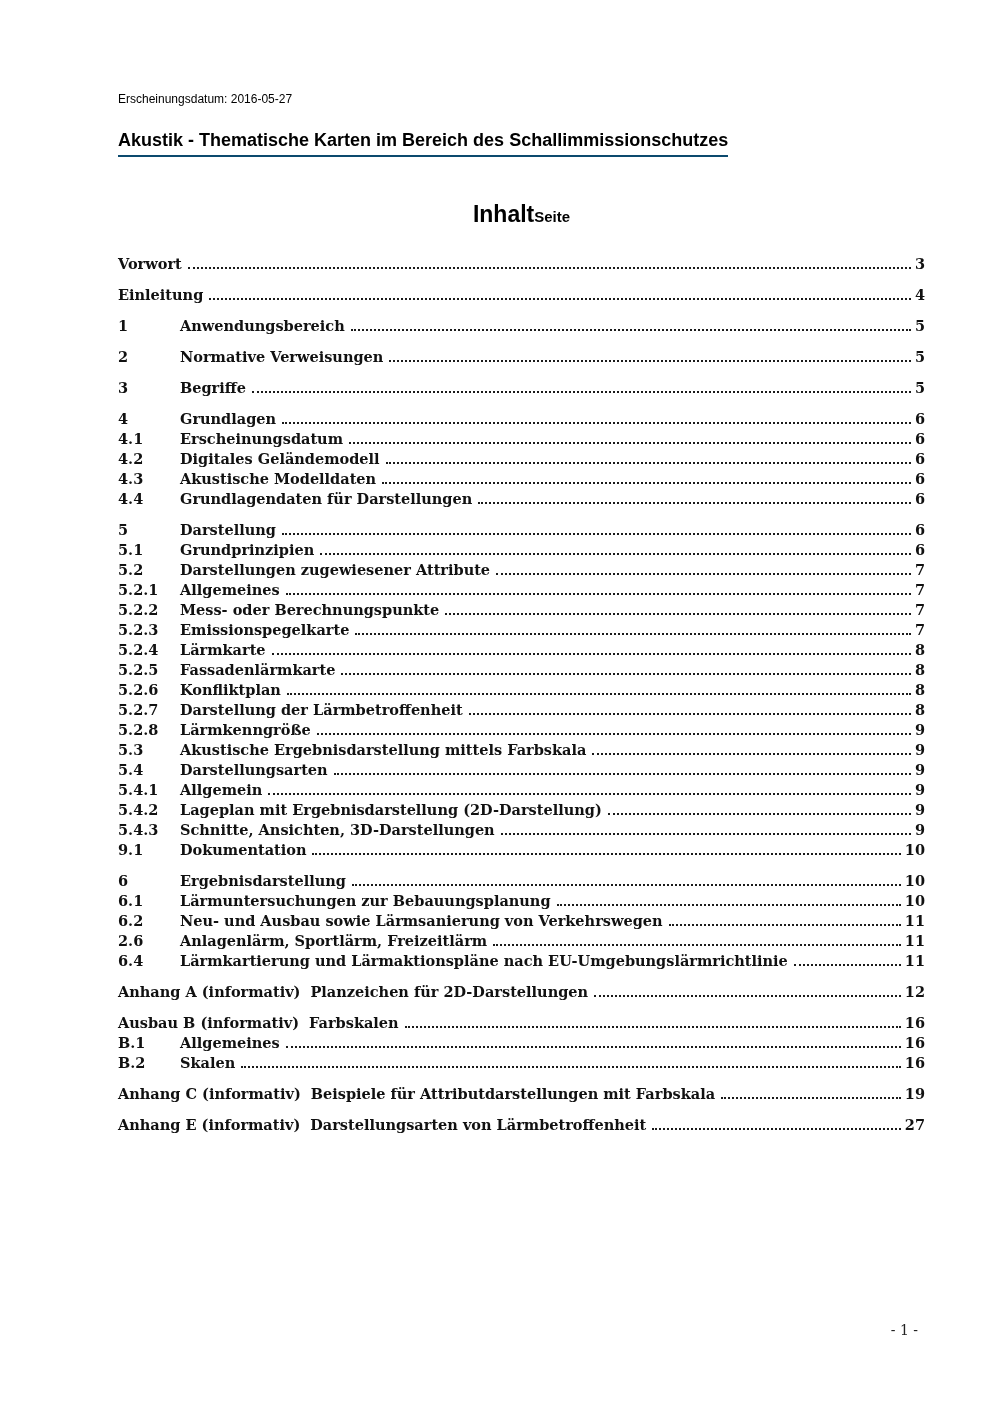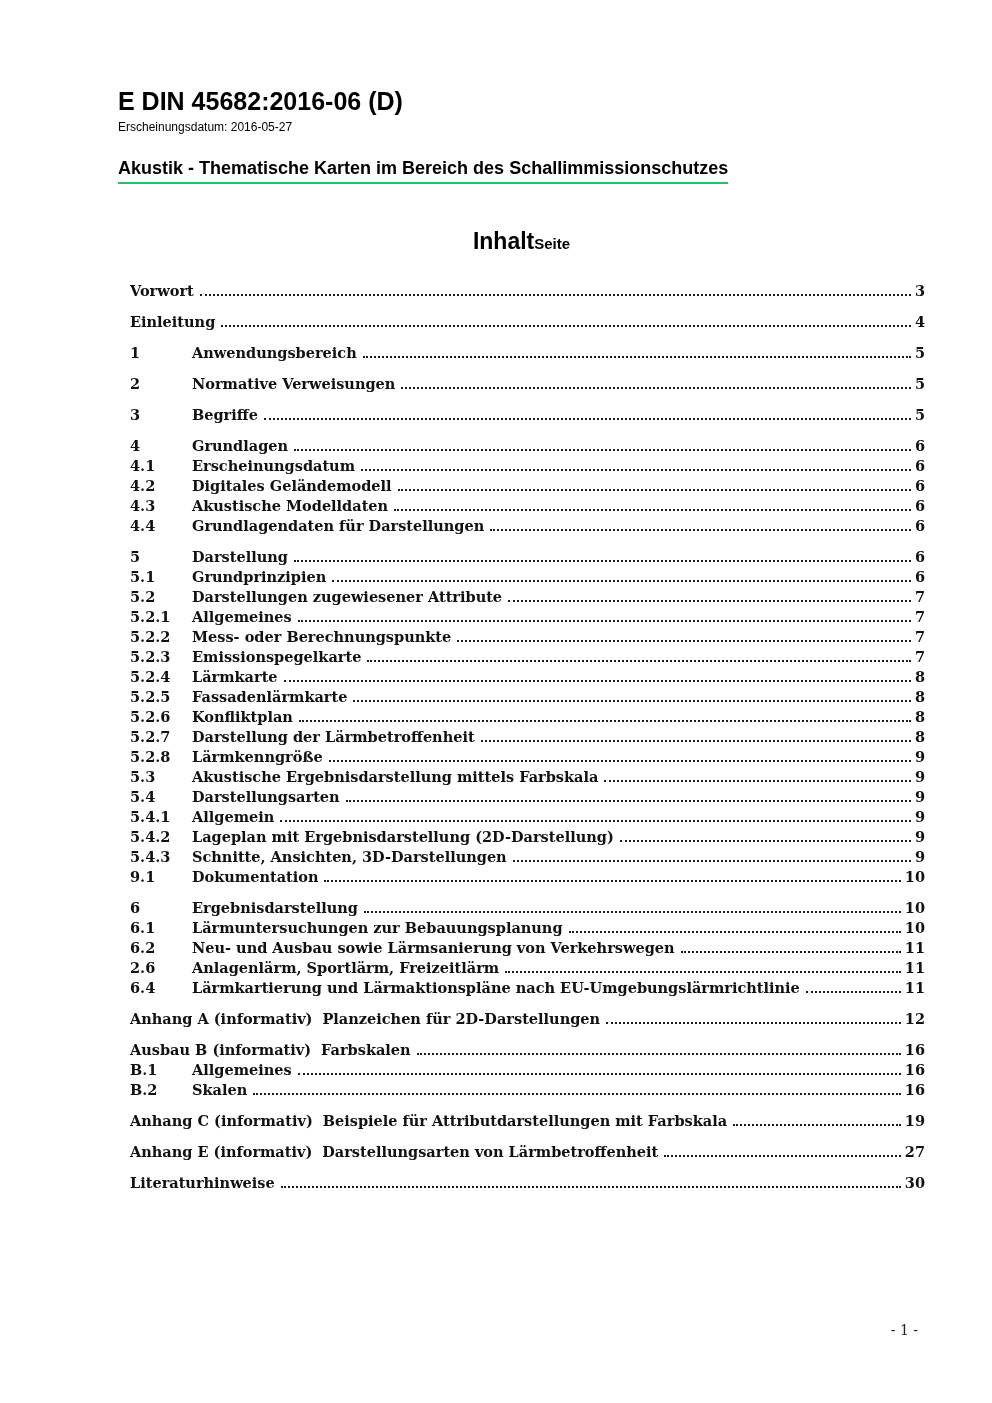--- a/index.html
+++ b/index.html
@@ -32,21 +32,21 @@
   }
   .doc-title-wrap {
     margin-top: 24px;
   }
   .doc-title {
     display: inline-block;
     font-family: "Liberation Sans", sans-serif;
     font-weight: bold;
     font-size: 18px;
     line-height: 1.2;
-    border-bottom: 2px solid #22c55e;
+    border-bottom: 2px solid #0c4a6e;
     padding-bottom: 3px;
   }
   .inhalt-row {
     display: flex;
     justify-content: center;
     align-items: baseline;
     margin-top: 44px;
   }
   .inhalt-heading {
     font-family: "Liberation Sans", sans-serif;
@@ -62,21 +62,20 @@
     margin-top: 26px;
     font-family: "DejaVu Serif", "Liberation Serif", serif;
     font-weight: bold;
     font-size: 14.5px;
     color: #111;
   }
   .toc-row {
     display: flex;
     align-items: baseline;
     line-height: 20px;
-    margin-left: 12px;
   }
   .toc-row.gap {
     margin-top: 11px;
   }
   .toc-num {
     min-width: 62px;
     padding-right: 10px;
     box-sizing: border-box;
     white-space: nowrap;
     flex: 0 0 auto;
@@ -103,21 +102,20 @@
     font-family: "DejaVu Serif", "Liberation Serif", serif;
     font-size: 14px;
     color: #222;
   }
 </style>
 </head>
 <body>
 
 <div class="page">
 
-  <h1 class="doc-number">E DIN 45682:2016-06 (D)</h1>
 
   <div class="release-date">Erscheinungsdatum: 2016-05-27</div>
 
   <div class="doc-title-wrap">
     <span class="doc-title">Akustik - Thematische Karten im Bereich des Schallimmissionschutzes</span>
   </div>
 
   <div class="inhalt-row">
     <span class="inhalt-heading">Inhalt</span>
     <span class="seite-label">Seite</span>
@@ -345,23 +343,17 @@
     <span class="toc-label">Beispiele für Attributdarstellungen mit Farbskala</span>
     <span class="leader"></span>
     <span class="toc-page">19</span>
   </div>
       <div class="toc-row gap">
     <span class="toc-num">Anhang E (informativ)</span>
     <span class="toc-label">Darstellungsarten von Lärmbetroffenheit</span>
     <span class="leader"></span>
     <span class="toc-page">27</span>
   </div>
-      <div class="toc-row gap">
-
-    <span class="toc-label">Literaturhinweise</span>
-    <span class="leader"></span>
-    <span class="toc-page">30</span>
-  </div>
     </div>
 
   <div class="page-footer">- 1 -</div>
 
 </div>
 
 </body></html>

